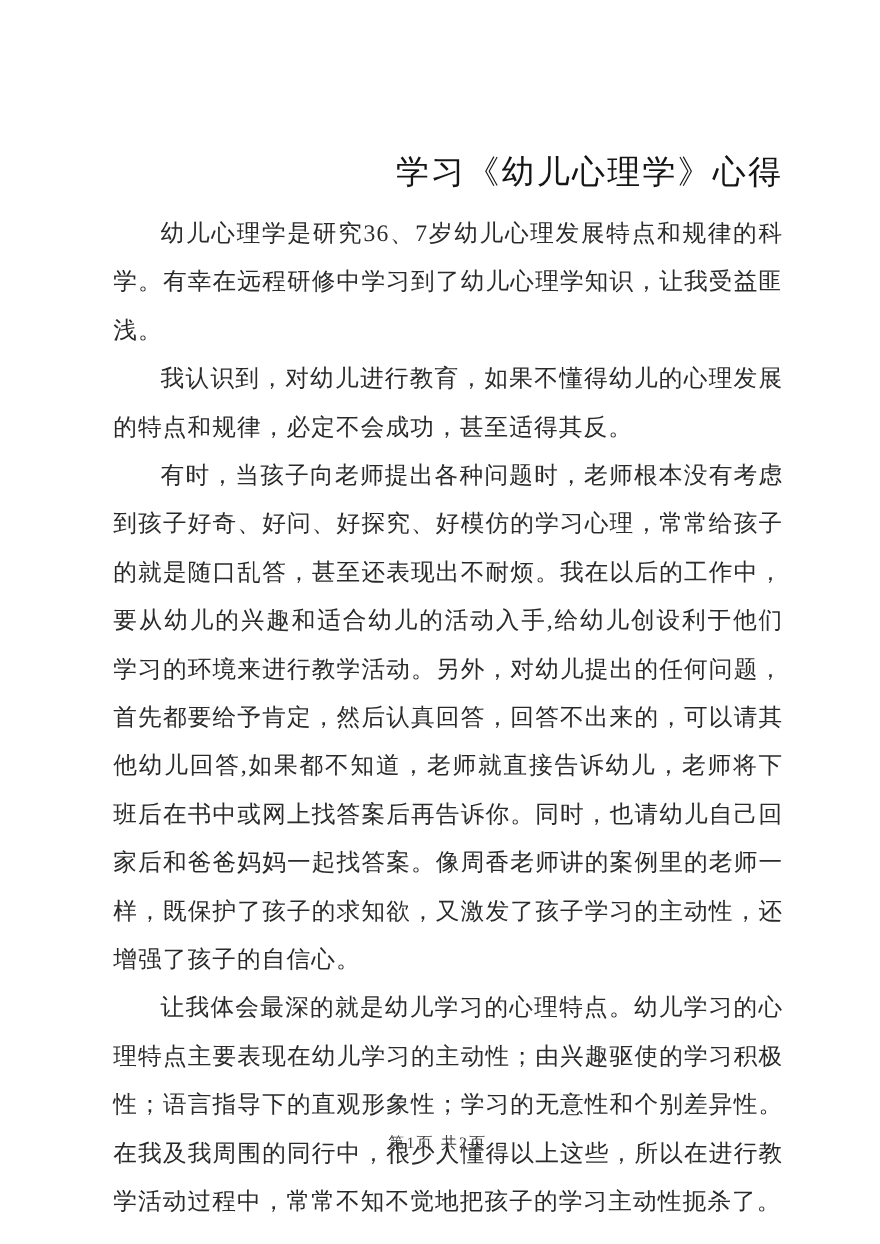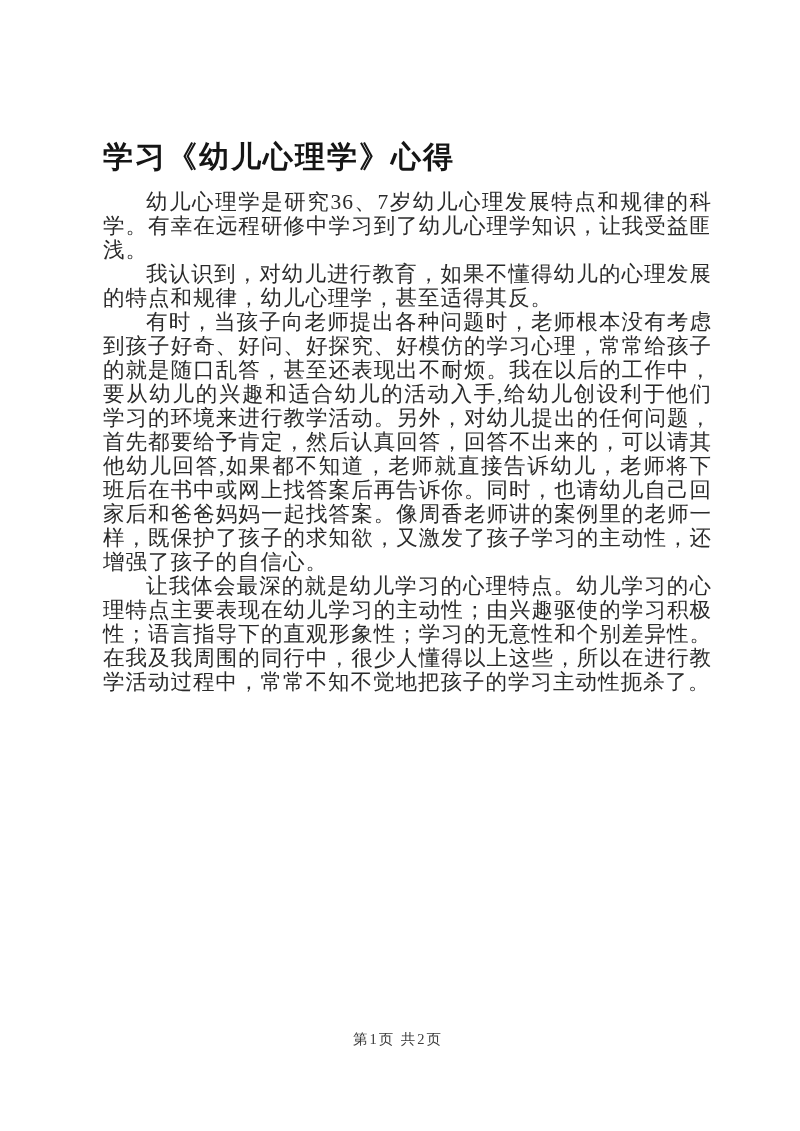--- a/index.html
+++ b/index.html
@@ -19,29 +19,29 @@
   .content {
     position: absolute;
     left: 103px;
     top: 136px;
     width: 609px;
   }
   .doc-title {
     margin: 0 0 12px 0;
     font-size: 30px;
     line-height: 42px;
-    font-weight: bold;
-    text-align: left;
+    font-weight: normal;
+    text-align: right;
     letter-spacing: 2px;
     color: #151515;
   }
   .para {
     margin: 0;
     font-size: 21.5px;
-    line-height: 24px;
+    line-height: 44px;
     letter-spacing: 1px;
     text-align: justify;
     text-justify: inter-ideograph;
     text-indent: 2em;
     color: #2a2a2a;
   }
   .footer {
     position: absolute;
     left: 12px;
     top: 1030px;
@@ -54,20 +54,20 @@
     color: #3a3a3a;
   }
 </style>
 </head>
 <body>
 
 <div class="page">
   <div class="content">
     <h1 class="doc-title">学习《幼儿心理学》心得</h1>
     <p class="para">幼儿心理学是研究36、7岁幼儿心理发展特点和规律的科学。有幸在远程研修中学习到了幼儿心理学知识，让我受益匪浅。</p>
-    <p class="para">我认识到，对幼儿进行教育，如果不懂得幼儿的心理发展的特点和规律，幼儿心理学，甚至适得其反。</p>
+    <p class="para">我认识到，对幼儿进行教育，如果不懂得幼儿的心理发展的特点和规律，必定不会成功，甚至适得其反。</p>
     <p class="para">有时，当孩子向老师提出各种问题时，老师根本没有考虑到孩子好奇、好问、好探究、好模仿的学习心理，常常给孩子的就是随口乱答，甚至还表现出不耐烦。我在以后的工作中，要从幼儿的兴趣和适合幼儿的活动入手,给幼儿创设利于他们学习的环境来进行教学活动。另外，对幼儿提出的任何问题，首先都要给予肯定，然后认真回答，回答不出来的，可以请其他幼儿回答,如果都不知道，老师就直接告诉幼儿，老师将下班后在书中或网上找答案后再告诉你。同时，也请幼儿自己回家后和爸爸妈妈一起找答案。像周香老师讲的案例里的老师一样，既保护了孩子的求知欲，又激发了孩子学习的主动性，还增强了孩子的自信心。</p>
     <p class="para">让我体会最深的就是幼儿学习的心理特点。幼儿学习的心理特点主要表现在幼儿学习的主动性；由兴趣驱使的学习积极性；语言指导下的直观形象性；学习的无意性和个别差异性。在我及我周围的同行中，很少人懂得以上这些，所以在进行教学活动过程中，常常不知不觉地把孩子的学习主动性扼杀了。</p>
   </div>
   <div class="footer">
     <span class="page-info">第1页 共2页</span>
   </div>
 </div>
 
 </body></html>

